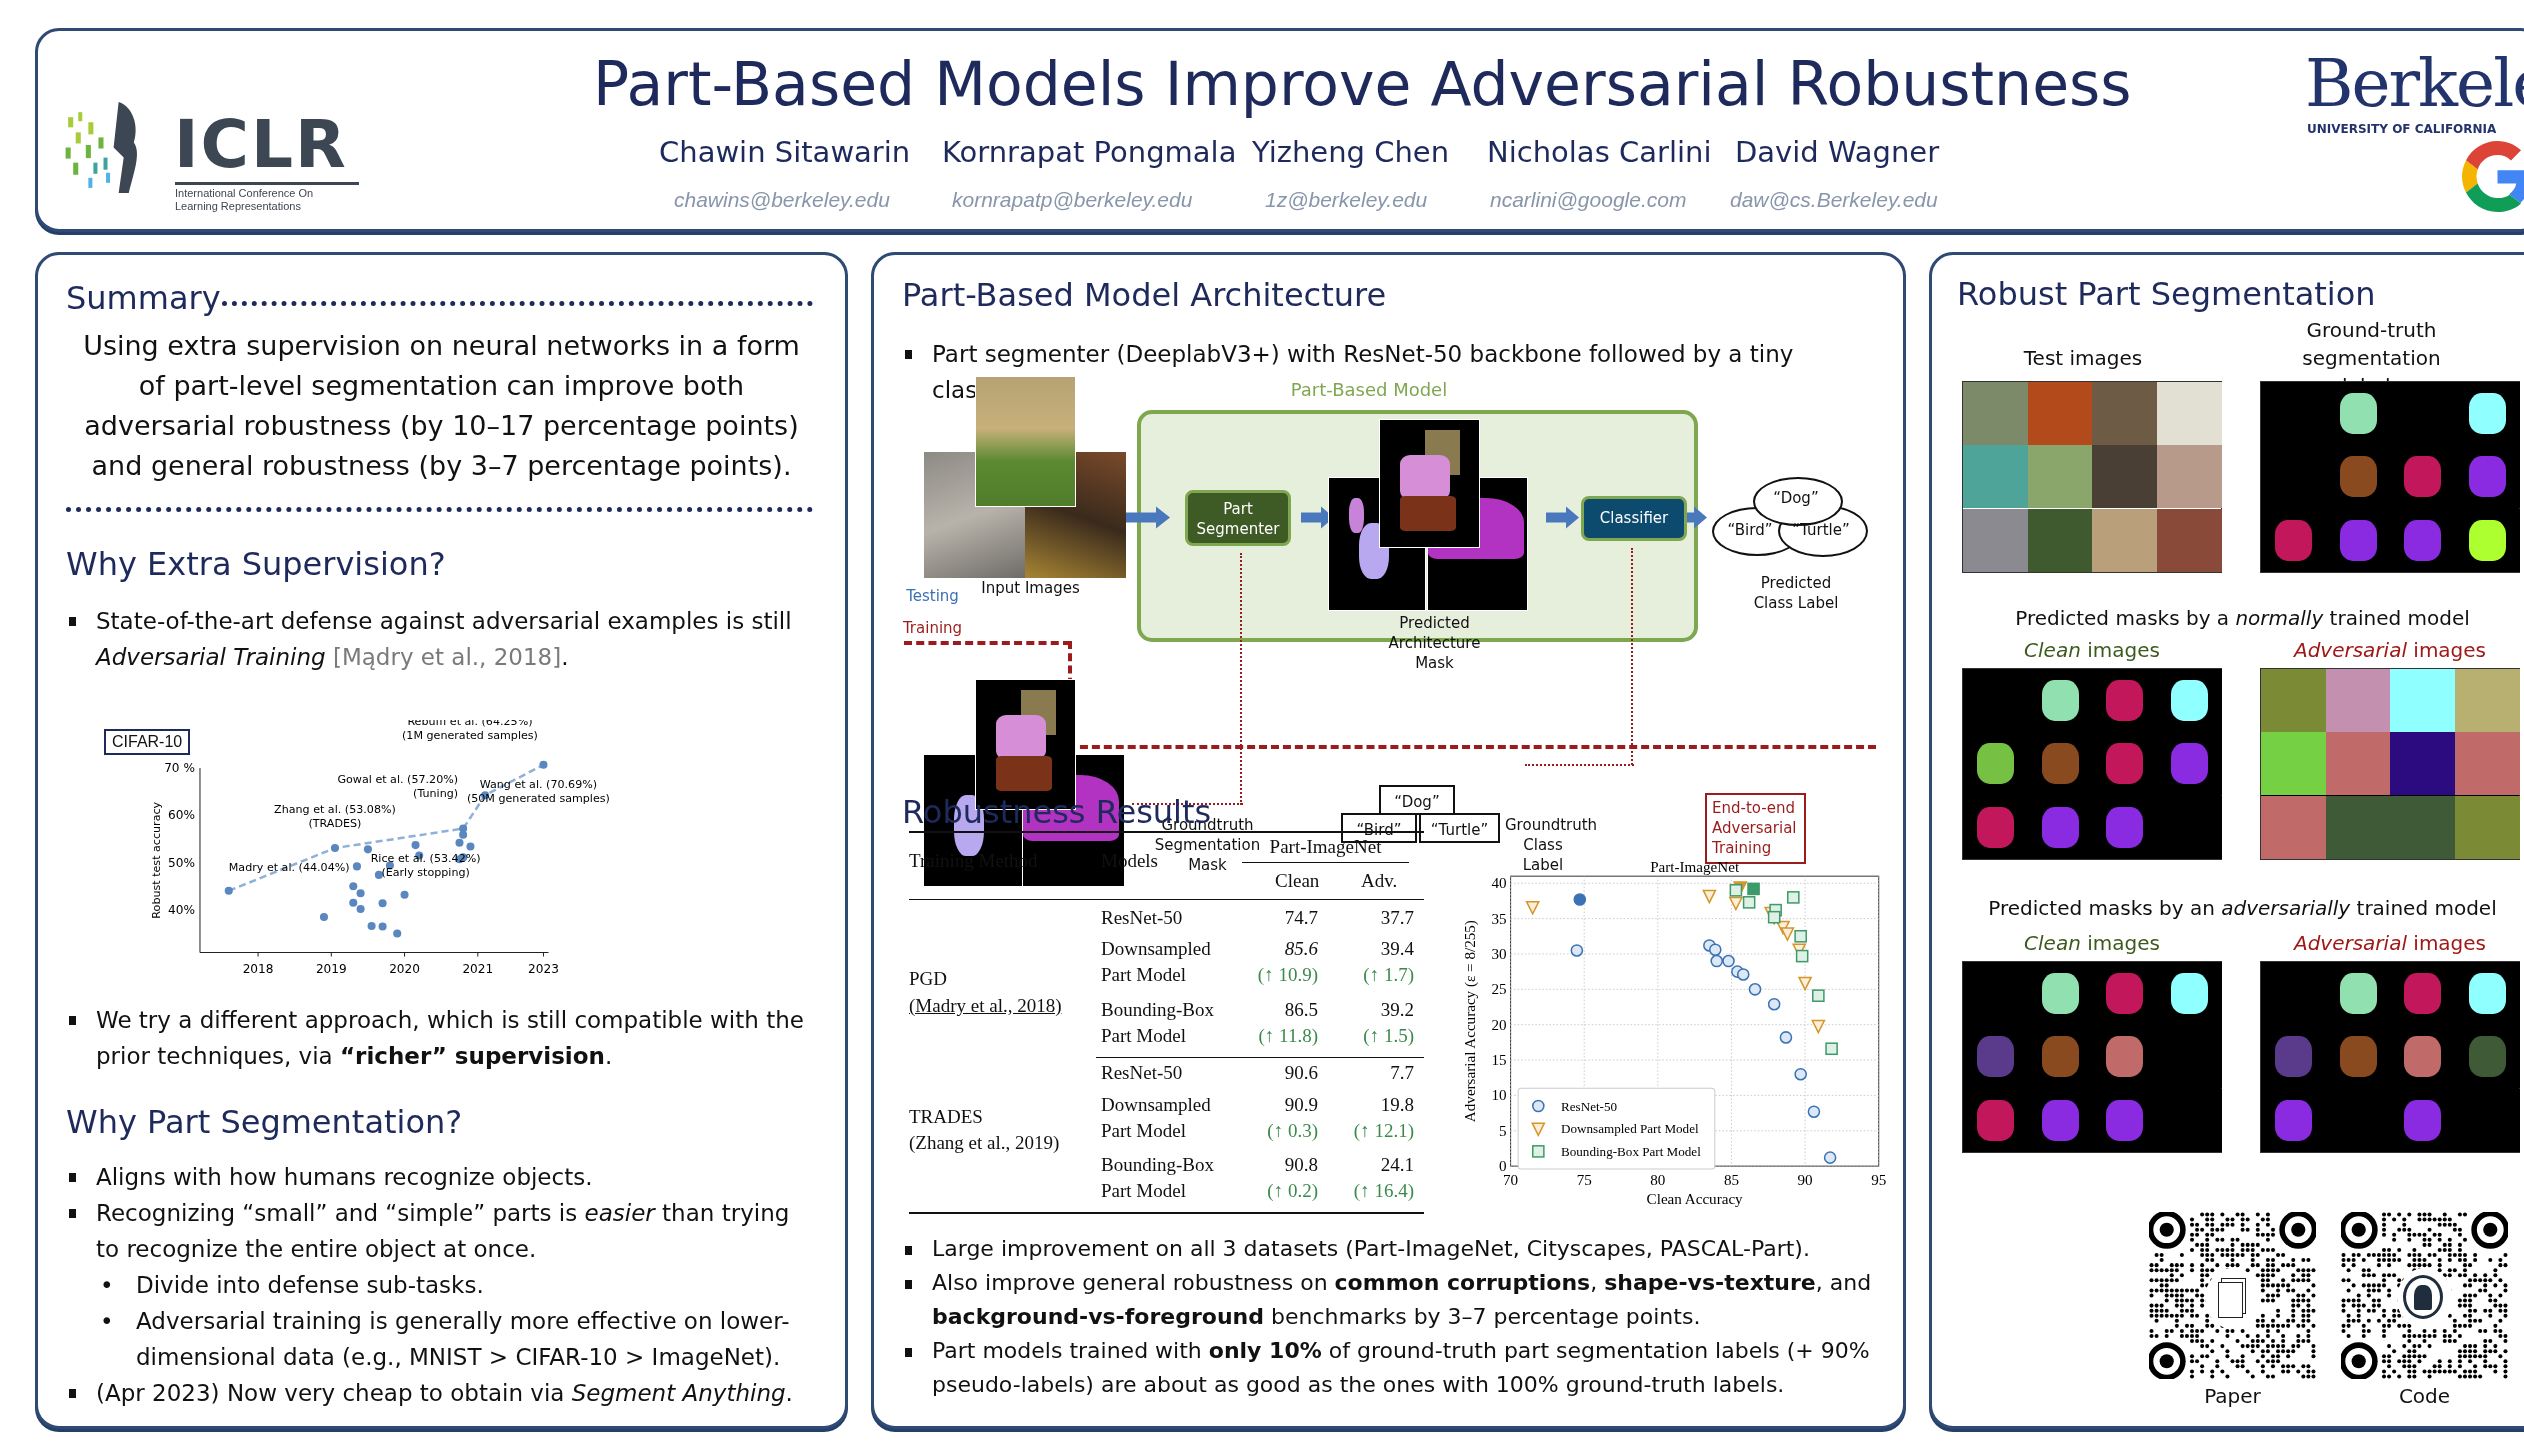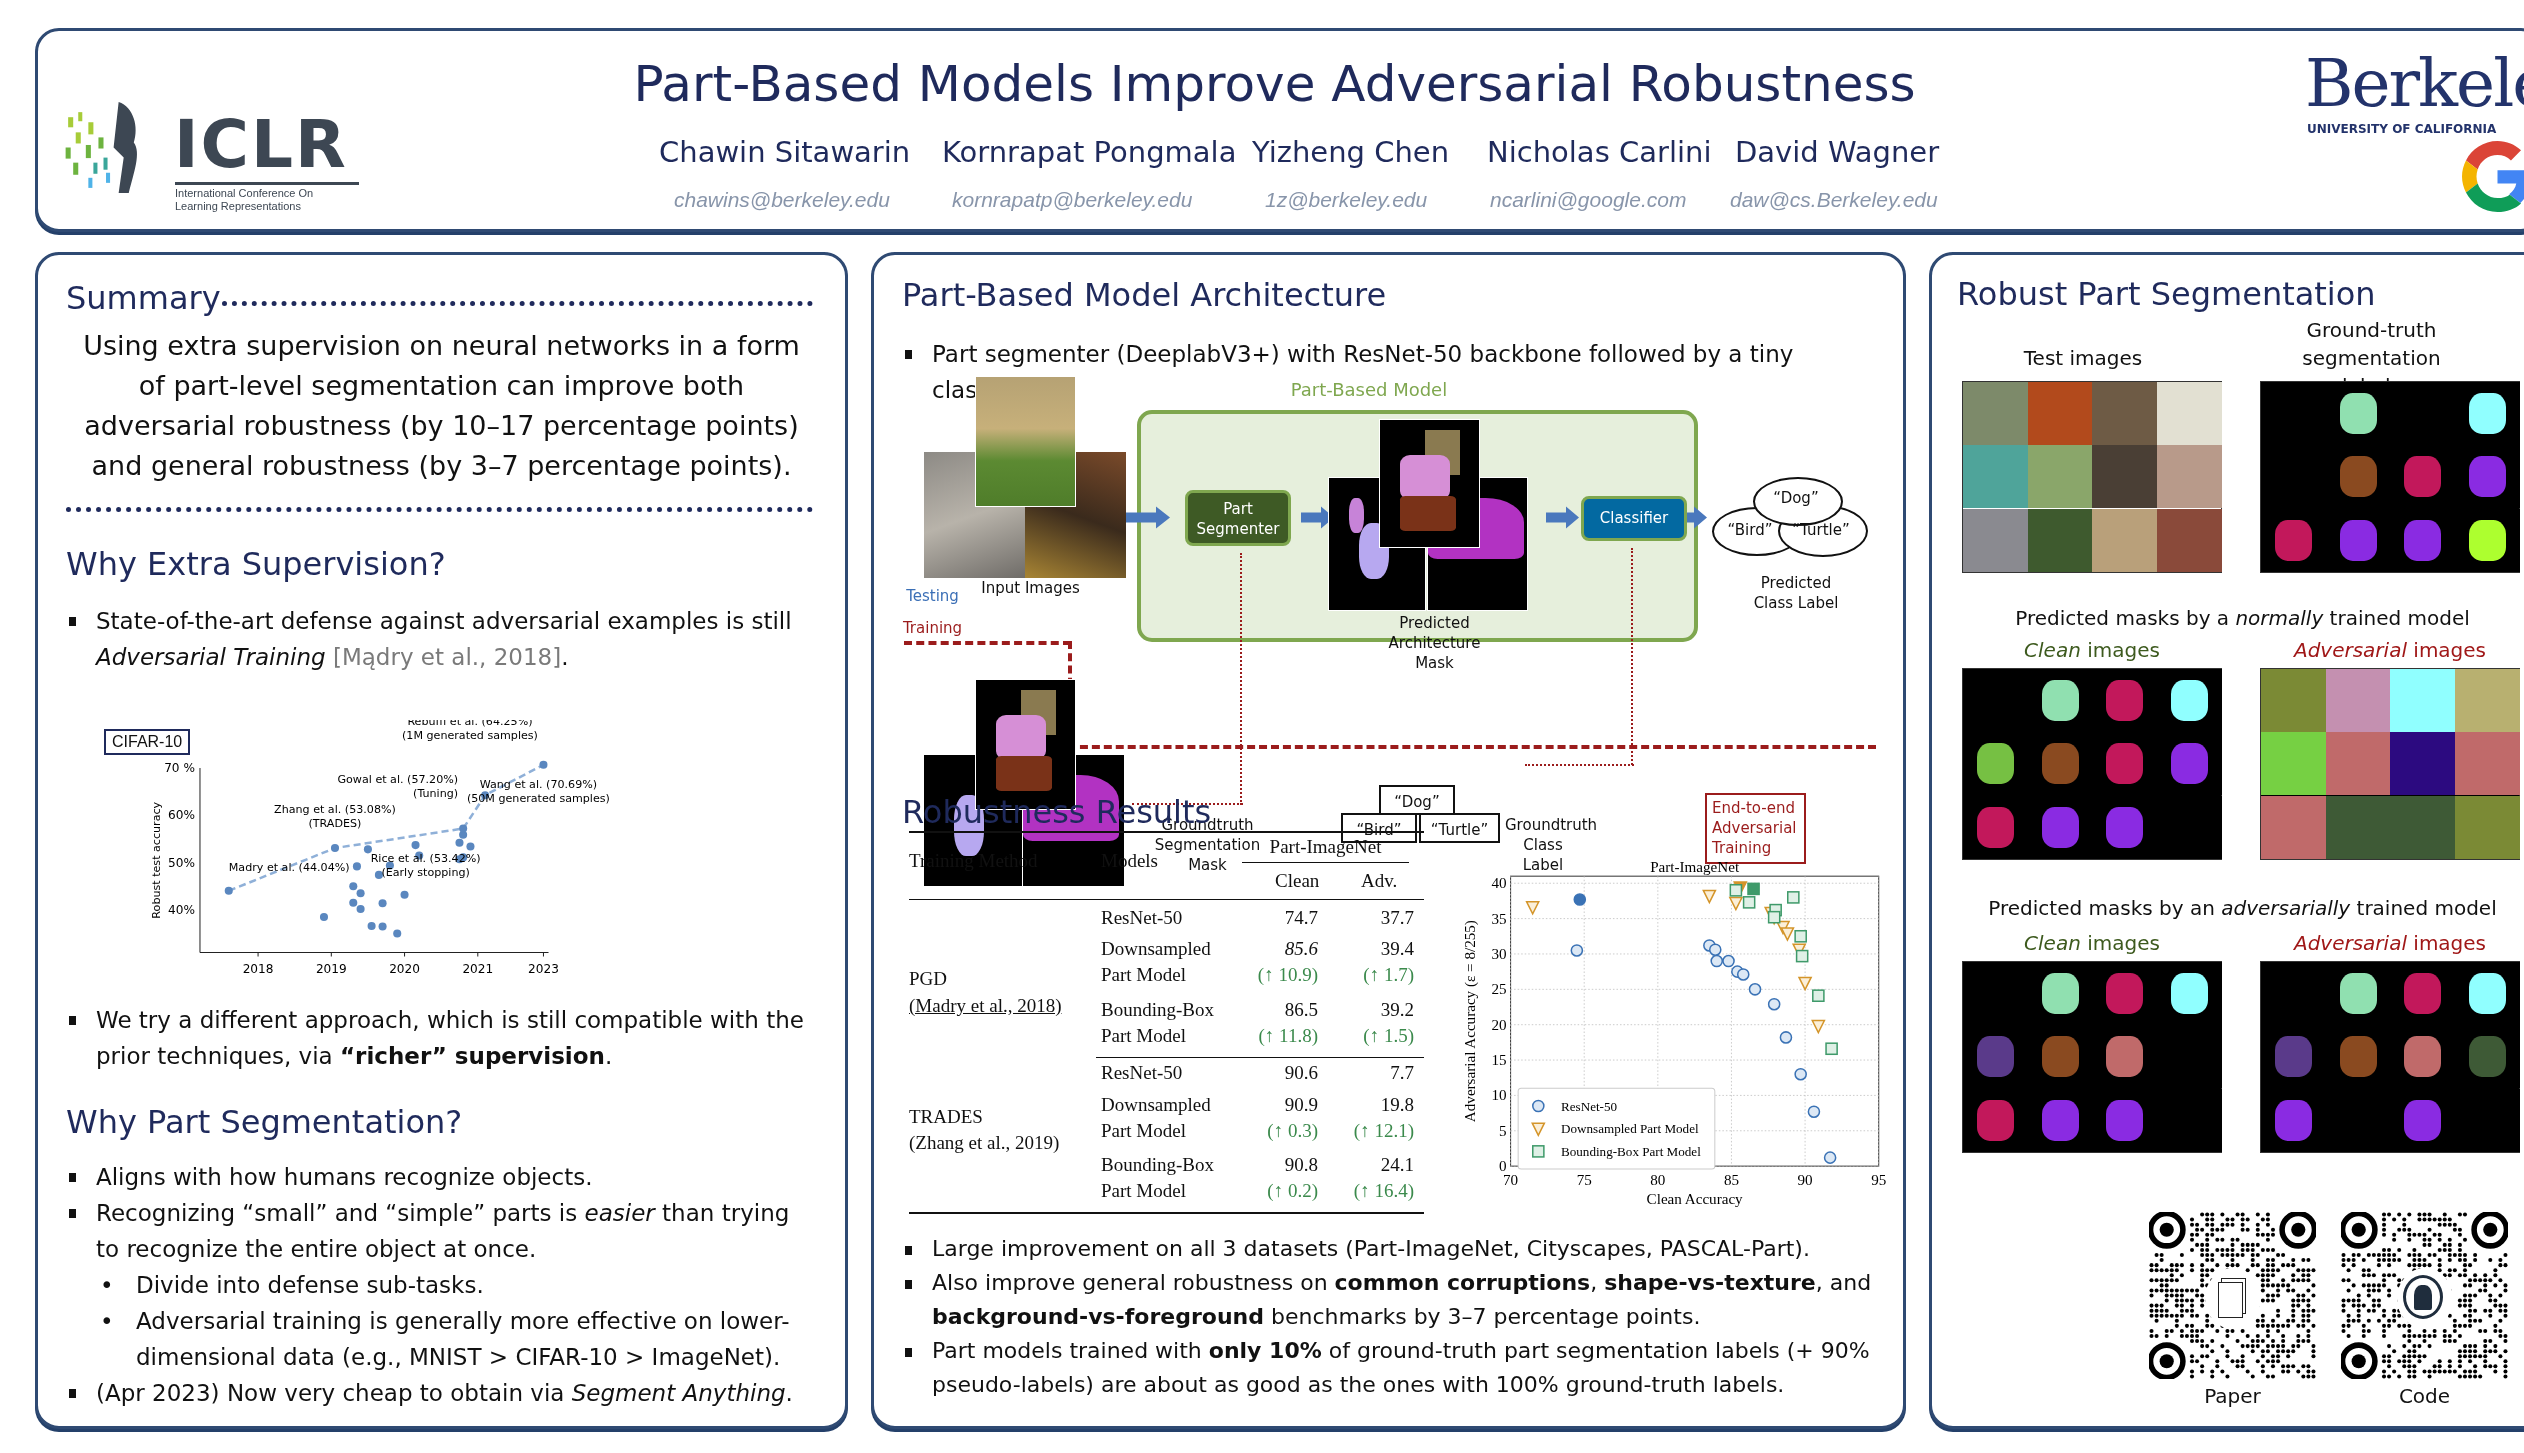--- a/index.html
+++ b/index.html
@@ -52,21 +52,21 @@
           <rect x="95" y="150" width="8" height="20"></rect>
           <rect x="60" y="160" width="8" height="20"></rect>
         </g>
     </svg>
     <div class="abs" style="left:116px;top:20px;font-size:66px;font-weight:bold;color:#3d4753;letter-spacing:2px;line-height:66px;font-family:'DejaVu Sans',sans-serif;">ICLR</div>
     <div class="abs" style="left:117px;top:90px;width:184px;height:2.5px;background:#3d4753;"></div>
     <div class="abs" style="left:117px;top:95px;font-size:11px;color:#3d4753;">International Conference On</div>
     <div class="abs" style="left:117px;top:108px;font-size:11px;color:#3d4753;">Learning Representations</div>
   </div>
 
-  <div class="abs navy center" style="left:555px;top:23px;width:1363px;font-family:'DejaVu Sans',sans-serif;font-size:50px;line-height:61px;white-space:nowrap;">Part-Based Models Improve Adversarial Robustness</div>
+  <div class="abs navy center" style="left:555px;top:23px;width:1363px;font-family:'DejaVu Sans',sans-serif;font-size:60px;line-height:61px;white-space:nowrap;">Part-Based Models Improve Adversarial Robustness</div>
 
   <div class="abs" style="left:621px;top:104px;width:1363px;height:81px;">
     <div class="abs navy" style="left:0;top:0;font-size:29px;font-family:'DejaVu Sans',sans-serif;white-space:nowrap;">Chawin Sitawarin</div>
     <div class="abs navy" style="left:283px;top:0;font-size:29px;font-family:'DejaVu Sans',sans-serif;white-space:nowrap;">Kornrapat Pongmala</div>
     <div class="abs navy" style="left:593px;top:0;font-size:29px;font-family:'DejaVu Sans',sans-serif;white-space:nowrap;">Yizheng Chen</div>
     <div class="abs navy" style="left:828px;top:0;font-size:29px;font-family:'DejaVu Sans',sans-serif;white-space:nowrap;">Nicholas Carlini</div>
     <div class="abs navy" style="left:1076px;top:0;font-size:29px;font-family:'DejaVu Sans',sans-serif;white-space:nowrap;">David Wagner</div>
 
     <div class="abs" style="left:15px;top:53px;font-size:21px;font-style:italic;color:#8895aa;white-space:nowrap;">chawins@berkeley.edu</div>
     <div class="abs" style="left:293px;top:53px;font-size:21px;font-style:italic;color:#8895aa;white-space:nowrap;">kornrapatp@berkeley.edu</div>
@@ -216,21 +216,21 @@
     <div class="abs" style="left:553px;top:101px;width:101px;height:134px;background:#000;border:1.5px solid #fff;box-sizing:border-box;">
       <div class="abs" style="left:0;top:20px;width:96px;height:61px;background:#b232c2;border-radius:20% 40% 10% 10%;"></div>
     </div>
     <div class="abs" style="left:505px;top:43px;width:101px;height:129px;background:#000;border:1.5px solid #fff;box-sizing:border-box;">
       <div class="abs" style="left:45px;top:10px;width:35px;height:45px;background:#8a7a50;"></div>
       <div class="abs" style="left:20px;top:35px;width:50px;height:45px;background:#d68fd6;border-radius:20%;"></div>
       <div class="abs" style="left:20px;top:76px;width:56px;height:35px;background:#7a3218;border-radius:10%;"></div>
     </div>
     <div class="abs diag-t" style="left:500px;top:237px;width:121px;">Predicted Architecture Mask</div>
 
-    <div class="abs diag-t" style="left:707px;top:120px;width:106px;height:45px;background:#0369a1;border:3px solid #7fa74f;border-radius:8px;color:#fff;box-sizing:border-box;padding-top:9px;"><span>Classifier</span></div>
+    <div class="abs diag-t" style="left:707px;top:120px;width:106px;height:45px;background:#0c4a6e;border:3px solid #7fa74f;border-radius:8px;color:#fff;box-sizing:border-box;padding-top:9px;"><span>Classifier</span></div>
 
     <div class="abs" style="left:838px;top:131px;width:86px;height:45px;border:2.5px solid #111;border-radius:50%;background:#fff;"></div>
     <div class="abs" style="left:904px;top:129px;width:86px;height:48px;border:2.5px solid #111;border-radius:50%;background:#fff;"></div>
     <div class="abs" style="left:879px;top:101px;width:86px;height:45px;border:2.5px solid #111;border-radius:50%;background:#fff;"></div>
     <div class="abs diag-t" style="left:889px;top:112px;width:66px;">“Dog”</div>
     <div class="abs diag-t" style="left:843px;top:144px;width:66px;">“Bird”</div>
     <div class="abs diag-t" style="left:914px;top:144px;width:66px;">“Turtle”</div>
     <div class="abs diag-t" style="left:879px;top:197px;width:86px;">Predicted Class Label</div>
 
     <div class="abs" style="left:30px;top:265px;width:167px;border-top:4px dashed #9b1c1c;"></div>

